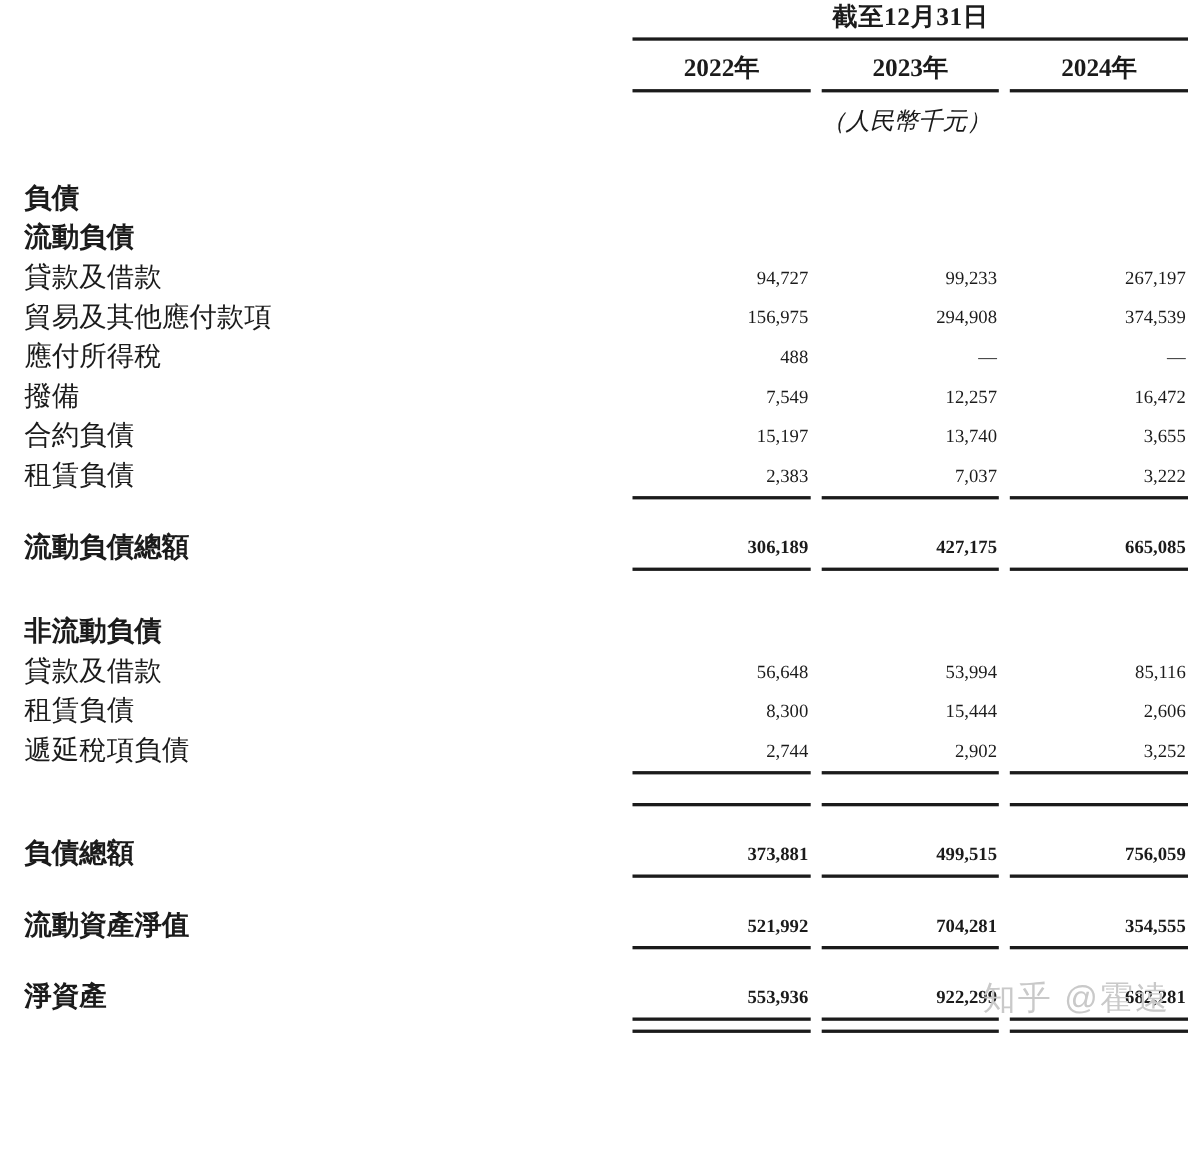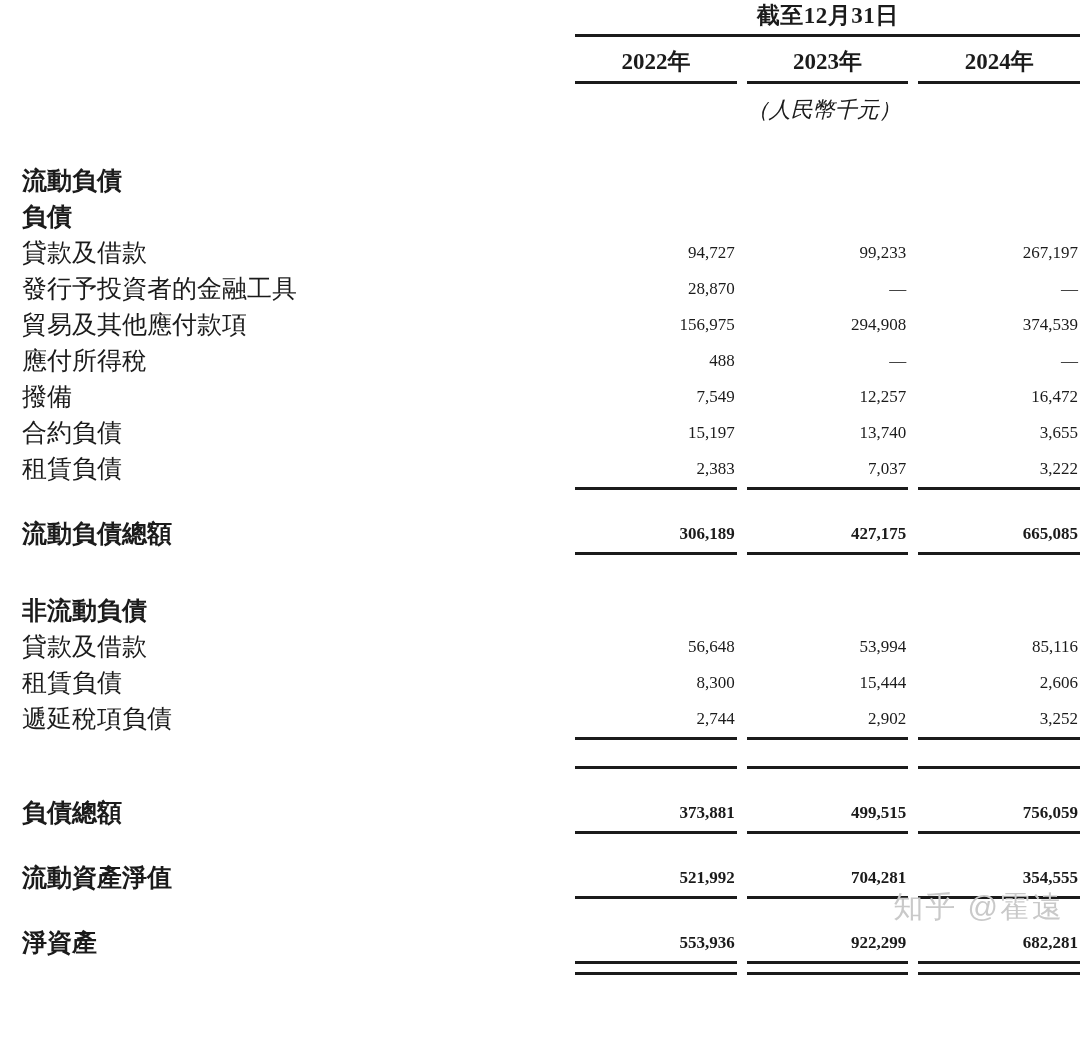--- a/index.html
+++ b/index.html
@@ -180,46 +180,38 @@
       <td class="hdr-unit">（人民幣千元）</td>
       <td></td>
       <td></td>
     </tr>
 
     <tr class="spacer-lg">
       <td colspan="6"></td>
     </tr>
 
     <tr class="row-head">
+      <td class="r-label bold">負債</td>
+      <td colspan="5"></td>
+    </tr>
+
+    <tr class="row-head">
       <td class="r-label bold">流動負債</td>
       <td colspan="5"></td>
     </tr>
 
-    <tr class="row-head">
-      <td class="r-label bold">負債</td>
-      <td colspan="5"></td>
-    </tr>
-
     <tr class="row-item">
       <td class="r-label">貸款及借款</td>
       <td class="r-num">94,727</td>
       <td></td>
       <td class="r-num">99,233</td>
       <td></td>
       <td class="r-num">267,197</td>
     </tr>
 
-    <tr class="row-item">
-      <td class="r-label">發行予投資者的金融工具</td>
-      <td class="r-num">28,870</td>
-      <td></td>
-      <td class="r-num">—</td>
-      <td></td>
-      <td class="r-num">—</td>
-    </tr>
 
     <tr class="row-item">
       <td class="r-label">貿易及其他應付款項</td>
       <td class="r-num">156,975</td>
       <td></td>
       <td class="r-num">294,908</td>
       <td></td>
       <td class="r-num">374,539</td>
     </tr>
 

